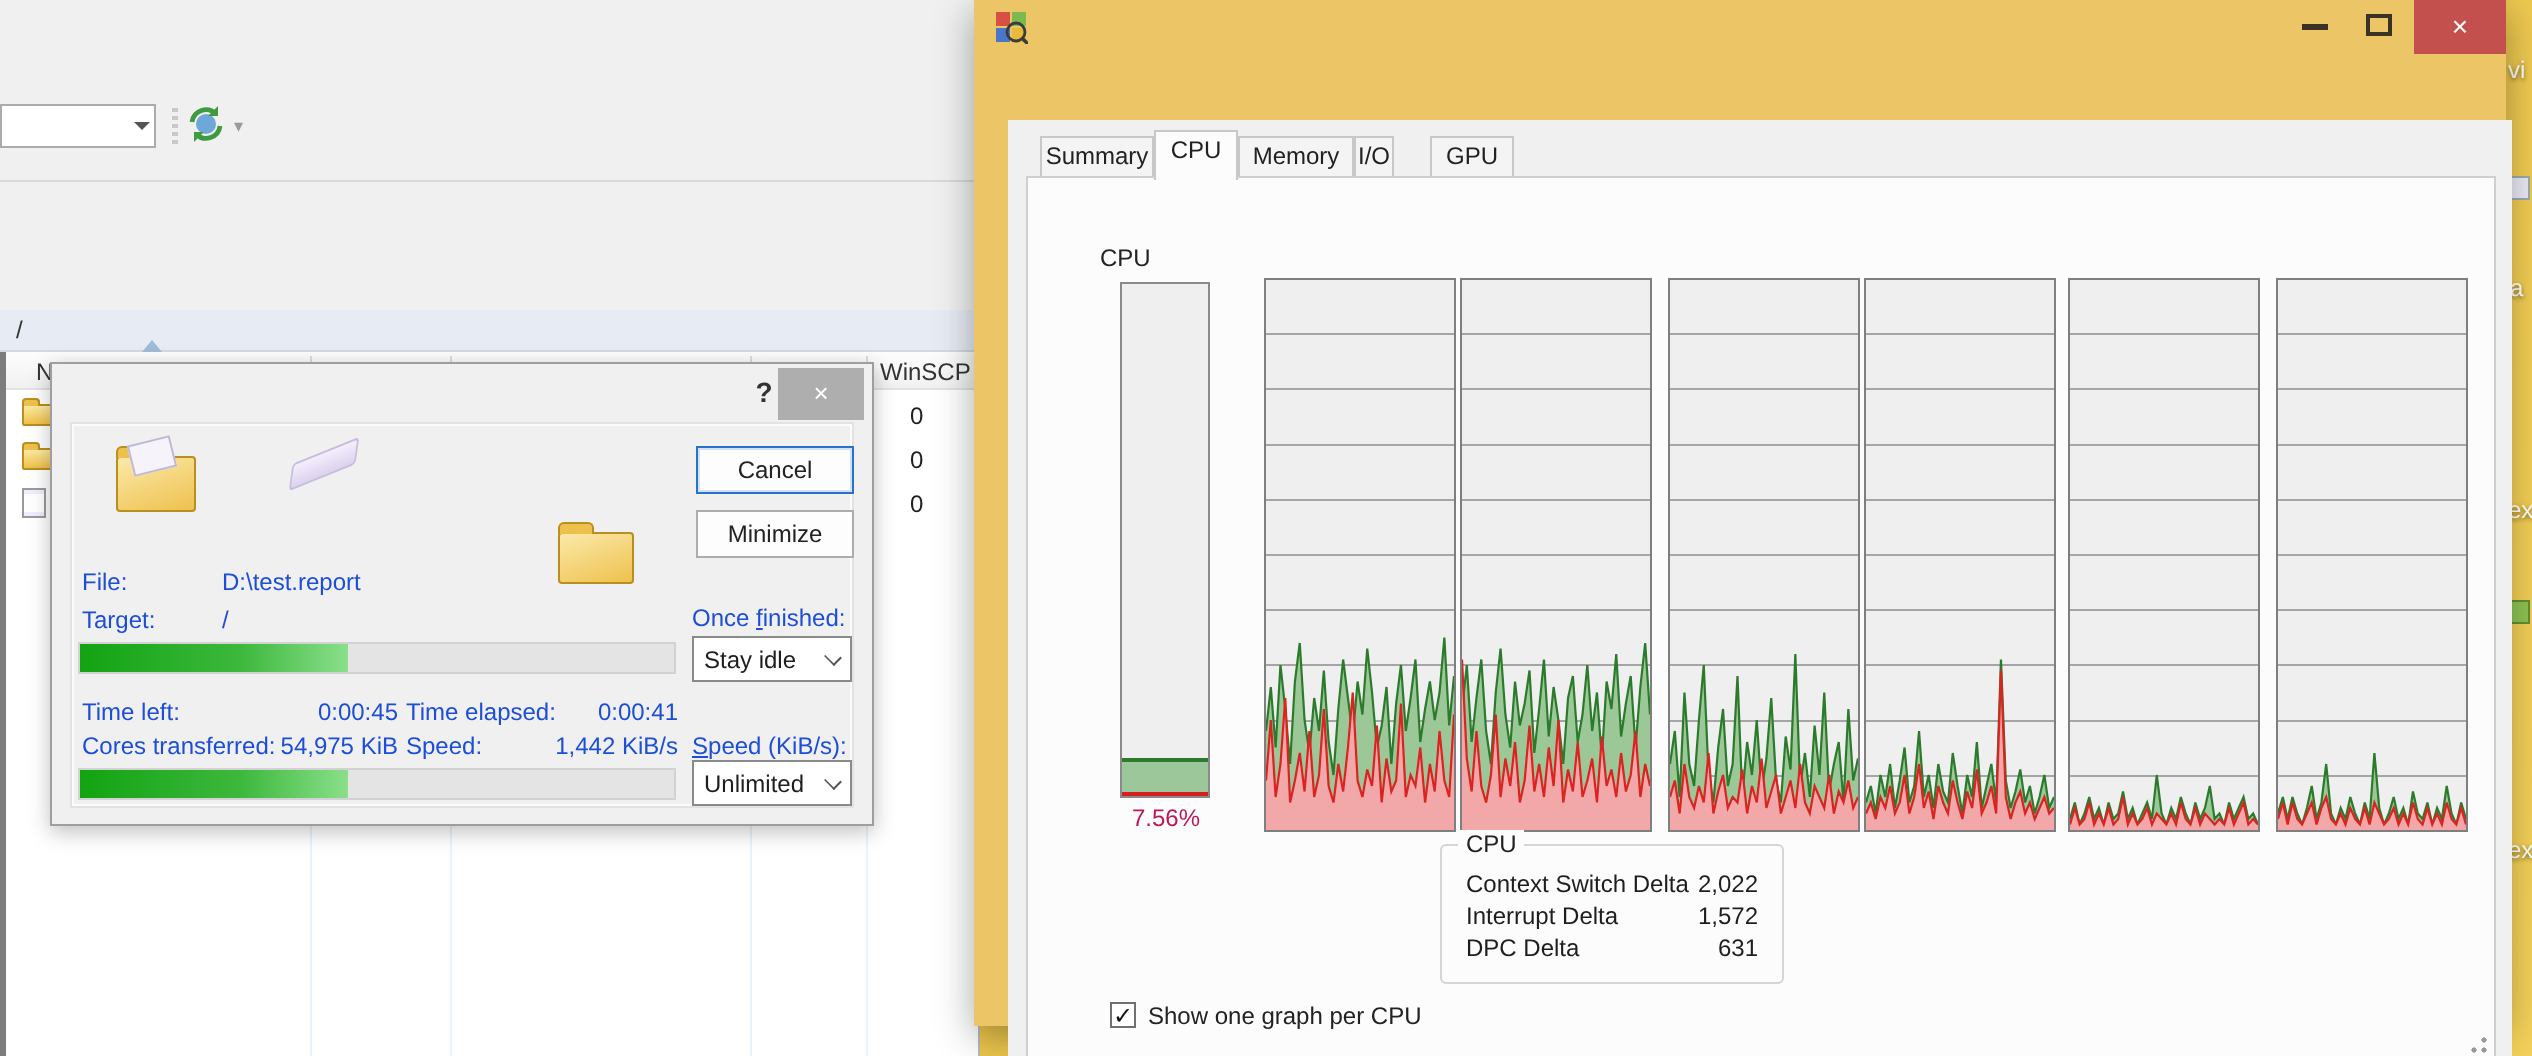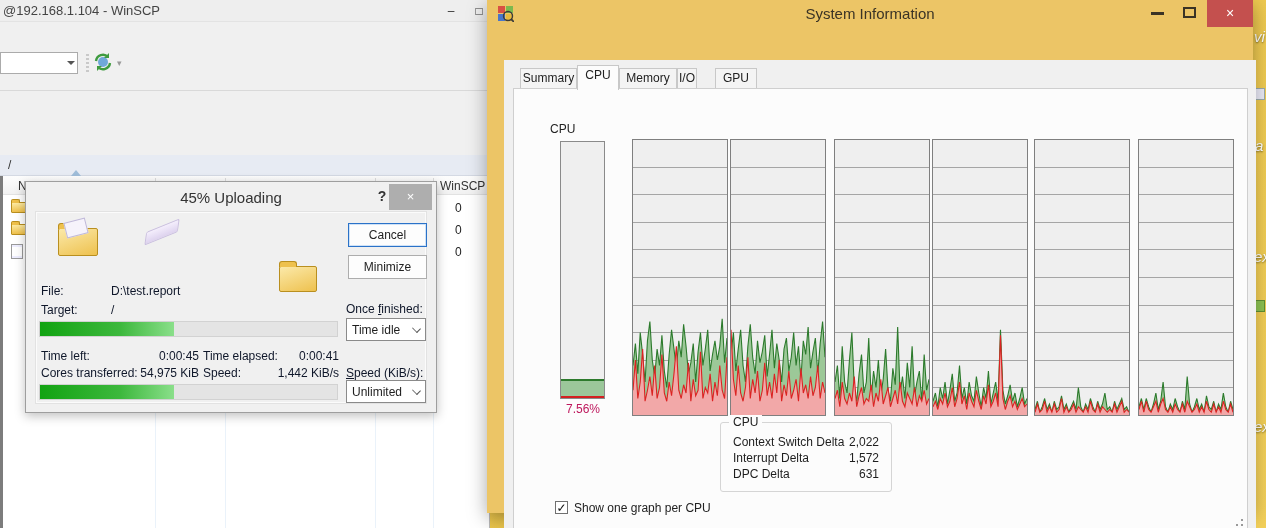--- a/index.html
+++ b/index.html
@@ -64,21 +64,21 @@
   #dlg-title { position:absolute; left:0; top:0; width:100%; height:29px; text-align:center; }
   #dlg-title-text { display:inline-block; margin-top:7px; font-size:15px; color:#333; }
   #dlg-help { position:absolute; left:348px; top:6px; width:16px; font-size:14px; font-weight:bold; color:#333; text-align:center; }
   #dlg-close { position:absolute; left:363px; top:2px; width:43px; height:26px;
     background:#aeaeae; color:#fff; font-size:13px; text-align:center; line-height:25px; }
   #dlg-frame { position:absolute; left:9px; top:29px; right:9px; bottom:8px;
     border:1px solid #e2e2e2; box-shadow:inset 0 0 0 1px #fbfbfb; }
   .dlg-btn { position:absolute; left:322px; width:79px; height:24px; background:#fdfdfd;
     border:1px solid #adadad; text-align:center; line-height:22px; color:#222; }
   .dlg-btn.focused { border:1px solid #2a72c8; box-shadow:inset 0 0 0 1px #cfe2f7; }
-  .fld-label { position:absolute; color:#0f172a; }
+  .fld-label { position:absolute; color:#1d4ed8; }
   .mn u { text-decoration:underline; }
   .select { position:absolute; width:80px; height:23px; background:#fff; border:1px solid #8a8a8a; }
   .select span { position:absolute; left:5px; top:4px; }
   .select .chev { position:absolute; right:5px; top:6px; width:7px; height:7px;
     border-right:1.6px solid #555; border-bottom:1.6px solid #555; transform:rotate(45deg) scale(1,.8); border-left:none; border-top:none; }
   .pbar { position:absolute; left:13px; width:299px; height:16px; background:#e4e4e4; border:1px solid #d2d2d2; }
   .pbar .fill { height:100%; background:linear-gradient(to right,#12a312,#3db83d 60%,#8adf8a); }
   .big-folder { position:relative; width:40px; height:28px;
     background:linear-gradient(160deg,#fbe9a9,#eec14e); border:1px solid #b98f1f; border-radius:2px; }
   .big-folder::before { content:''; position:absolute; top:-6px; left:-1px; width:16px; height:5px;
@@ -125,32 +125,27 @@
   #si-ok { position:absolute; left:673px; top:448px; width:78px; height:23px; background:#fbfbfb;
     border:1px solid #2a72c8; box-shadow:inset 0 0 0 1px #cfe2f7; text-align:center; line-height:21px; }
   #si-grip { position:absolute; right:3px; bottom:3px; width:10px; height:10px;
     background:
       radial-gradient(circle at 8px 8px,#9a9a9a 1.2px,transparent 1.4px),
       radial-gradient(circle at 8px 3px,#9a9a9a 1.2px,transparent 1.4px),
       radial-gradient(circle at 3px 8px,#9a9a9a 1.2px,transparent 1.4px); }
 
   
   #desktop-strip { position:absolute; left:1253px; top:0; width:13px; height:528px; z-index:4; }
-  .dt-frag { position:absolute; color:#fff; font-size:15px; text-shadow:0 1px 2px #7a6a20;font-style:italic; }
+  .dt-frag { position:absolute; color:#fff; font-size:12px; text-shadow:0 1px 2px #7a6a20; }
   .dt-ico { position:absolute; width:10px; height:12px; background:#e8e8f4; border:1px solid #9aa; }
 </style>
 </head>
 <body>
 
 <div id="winscp">
-  <div id="ws-titlebar">
-    <span id="ws-title">@192.168.1.104 - WinSCP</span>
-    <span class="ws-ctl" style="left:438px;">–</span>
-    <span class="ws-ctl" style="left:466px;">□</span>
-  </div>
 
   <div id="ws-row1-combo">
     <span class="combo-arrow"></span>
   </div>
   <div class="grip" style="left:86px; top:54px;"></div>
   <div class="abs" style="left:93px; top:52px; width:22px; height:22px;">
     <svg width="20" height="20" viewBox="0 0 20 20">
       <circle cx="10" cy="10" r="5" fill="#6fa8d8"></circle>
       <path d="M3 9a7 7 0 0 1 12-4" stroke="#3f9b3f" stroke-width="2.4" fill="none"></path>
       <path d="M16 1v5h-5z" fill="#3f9b3f"></path>
@@ -260,23 +255,20 @@
     <div class="folder list-row-icon" style="top:26px;"></div>
     <div class="folder list-row-icon" style="top:48px;"></div>
     <div class="doc-ico list-row-icon" style="top:68px;"></div>
     <span class="owner-val" style="top:25px;">0</span>
     <span class="owner-val" style="top:47px;">0</span>
     <span class="owner-val" style="top:69px;">0</span>
   </div>
 </div>
 
 <div id="dialog">
-  <div id="dlg-title">
-    <span id="dlg-title-text">45% Uploading</span>
-  </div>
   <span id="dlg-help">?</span>
   <div id="dlg-close">
     <span>×</span>
   </div>
   <div id="dlg-frame"></div>
 
   <div class="big-folder abs" style="left:32px; top:46px;">
     <div class="paper"></div>
   </div>
   <div class="fly-doc" style="left:118px; top:44px;"></div>
@@ -288,21 +280,21 @@
   <span class="fld-label" style="left:15px; top:102px;">File:</span>
   <span class="fld-label" style="left:85px; top:102px;">D:\test.report</span>
   <span class="fld-label" style="left:15px; top:121px;">Target:</span>
   <span class="fld-label" style="left:85px; top:121px;">/</span>
   <span class="fld-label mn" style="left:320px; top:120px;">Once <u>f</u>inished:</span>
 
   <div class="pbar" style="top:139px;">
     <div class="fill" style="width: 45%;"></div>
   </div>
   <div class="select" style="left:320px; top:136px;">
-    <span>Time idle</span>
+    <span>Stay idle</span>
     <i class="chev"></i>
   </div>
 
   <span class="fld-label" style="left:15px; top:167px;">Time left:</span>
   <span class="fld-label" style="left:120px; top:167px; width:53px; text-align:right;">0:00:45</span>
   <span class="fld-label" style="left:177px; top:167px;">Time elapsed:</span>
   <span class="fld-label" style="left:240px; top:167px; width:73px; text-align:right;">0:00:41</span>
 
   <span class="fld-label" style="left:15px; top:184px;">Cores transferred:</span>
   <span class="fld-label" style="left:95px; top:184px; width:78px; text-align:right;">54,975 KiB</span>
@@ -322,21 +314,20 @@
 <div id="sysinfo">
   <div id="si-titlebar">
     <svg id="si-icon" viewBox="0 0 17 17">
       <rect x="1" y="1" width="7" height="7" fill="#d94f43"></rect>
       <rect x="9" y="1" width="7" height="7" fill="#7cb94e"></rect>
       <rect x="1" y="9" width="7" height="7" fill="#4a76c9"></rect>
       <rect x="9" y="9" width="7" height="7" fill="#e8b93c"></rect>
       <circle cx="11" cy="11" r="4.5" fill="none" stroke="#3b3b3b" stroke-width="1.4"></circle>
       <line x1="14" y1="14" x2="17" y2="17" stroke="#3b3b3b" stroke-width="1.8"></line>
     </svg>
-    <span id="si-title">System Information</span>
     <div id="si-min"></div>
     <div id="si-max"></div>
     <div id="si-close">
       <span>×</span>
     </div>
   </div>
 
   <div id="si-client">
 
     <div class="si-tab" style="left:16px; width:57px;">Summary</div>

